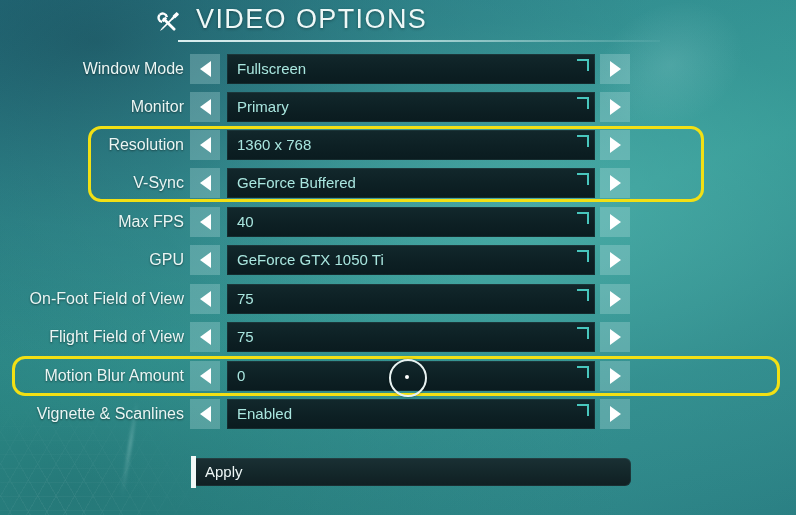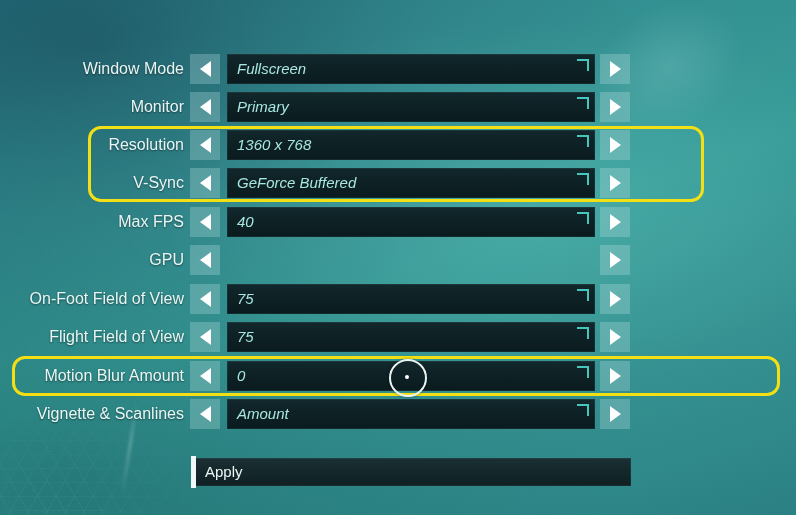--- a/index.html
+++ b/index.html
@@ -70,21 +70,20 @@
   }
   .arrow-left{left:190px;}
   .arrow-right{left:600px;}
   .tri{width:0;height:0;}
   .tri-l{border-top:8px solid transparent;border-bottom:8px solid transparent;border-right:11px solid #ffffff;}
   .tri-r{border-top:8px solid transparent;border-bottom:8px solid transparent;border-left:11px solid #ffffff;}
   .valbox{
     position:absolute;left:227px;top:0;width:368px;height:30px;
     background:linear-gradient(180deg,#12282c 0%,#0d2024 55%,#0a1b1f 100%);
     box-shadow:inset 0 0 0 1px rgba(120,190,190,.10);
-    font-style:italic;
   }
   .valbox .vtext{
     position:absolute;left:10px;top:0;height:30px;line-height:30px;
     font-size:15px;color:#a9e6df;white-space:nowrap;
   }
   .corner{
     position:absolute;right:6px;top:5px;width:10px;height:10px;
     border-top:2px solid #48c6bd;border-right:2px solid #48c6bd;
   }
 
@@ -105,36 +104,61 @@
   #cursor-ring .dot{
     position:absolute;left:14px;top:14px;width:4px;height:4px;border-radius:50%;
     background:#ffffff;
   }
 
   
   #apply-btn{
     position:absolute;left:191px;top:458px;width:440px;height:28px;
     background:linear-gradient(180deg,#1a3034 0%,#132629 60%,#101f23 100%);
     box-shadow:inset 0 0 0 1px rgba(120,190,190,.10);
+    border-radius:6px;
   }
   #apply-bar{position:absolute;left:191px;top:456px;width:5px;height:32px;background:#f2f8f7;}
   #apply-label{
     position:absolute;left:14px;top:0;height:28px;line-height:28px;
     font-size:15px;color:#eef7f6;
   }
 </style>
 </head>
 <body>
 
 <div id="screen">
 
   <div id="hexfx"></div>
   <div id="streak1"></div>
   <div id="streak2"></div>
 
+  <div id="header">
+    <span id="title-icon">
+      <svg viewBox="0 0 40 32" width="40" height="32" aria-hidden="true">
+        <g transform="rotate(0 20 16)">
+
+          <g transform="rotate(45 20 16)">
+            <rect x="18.2" y="2" width="3.6" height="6" rx="0.8" fill="#ffffff"></rect>
+            <rect x="18.9" y="7.6" width="2.2" height="3" fill="#ffffff"></rect>
+            <rect x="19.2" y="10.2" width="1.6" height="14" fill="#ffffff"></rect>
+            <polygon points="19.2,24.2 20.8,24.2 20,27.4" fill="#ffffff"></polygon>
+          </g>
+
+          <g transform="rotate(-45 20 16)">
+            <rect x="18.6" y="9" width="2.8" height="17" rx="1.2" fill="#ffffff"></rect>
+            <path d="M20 3.2 a5.4 5.4 0 0 1 4.3 8.6 l-1.9 -1.5 a3 3 0 0 0 -2.4 -4.8 z" fill="#ffffff"></path>
+            <path d="M20 3.2 a5.4 5.4 0 0 0 -4.3 8.6 l1.9 -1.5 a3 3 0 0 1 2.4 -4.8 z" fill="#ffffff"></path>
+            <rect x="17.4" y="9.6" width="5.2" height="2.6" fill="#ffffff"></rect>
+          </g>
+        </g>
+      </svg>
+    </span>
+    <div id="title-text">VIDEO OPTIONS</div>
+    <div id="title-underline"></div>
+  </div>
 
   <div id="rows">
       <div class="row" style="top: 54px;">
         <div class="r-label">Window Mode</div>
         <div class="arrow-btn arrow-left">
           <span class="tri tri-l"></span>
         </div>
         <div class="valbox">
           <span class="vtext">Fullscreen</span>
           <span class="corner"></span>
@@ -193,20 +217,24 @@
         </div>
         <div class="arrow-btn arrow-right">
           <span class="tri tri-r"></span>
         </div>
       </div>
       <div class="row" style="top: 245px;">
         <div class="r-label">GPU</div>
         <div class="arrow-btn arrow-left">
           <span class="tri tri-l"></span>
         </div>
+        <div class="valbox">
+          <span class="vtext">GeForce GTX 1050 Ti</span>
+          <span class="corner"></span>
+        </div>
         <div class="arrow-btn arrow-right">
           <span class="tri tri-r"></span>
         </div>
       </div>
       <div class="row" style="top: 284px;">
         <div class="r-label">On-Foot Field of View</div>
         <div class="arrow-btn arrow-left">
           <span class="tri tri-l"></span>
         </div>
         <div class="valbox">
@@ -242,21 +270,21 @@
         <div class="arrow-btn arrow-right">
           <span class="tri tri-r"></span>
         </div>
       </div>
       <div class="row" style="top: 399px;">
         <div class="r-label">Vignette &amp; Scanlines</div>
         <div class="arrow-btn arrow-left">
           <span class="tri tri-l"></span>
         </div>
         <div class="valbox">
-          <span class="vtext">Amount</span>
+          <span class="vtext">Enabled</span>
           <span class="corner"></span>
         </div>
         <div class="arrow-btn arrow-right">
           <span class="tri tri-r"></span>
         </div>
       </div>
     </div>
 
   <div class="hl" id="hl-res"></div>
   <div class="hl" id="hl-blur"></div>

